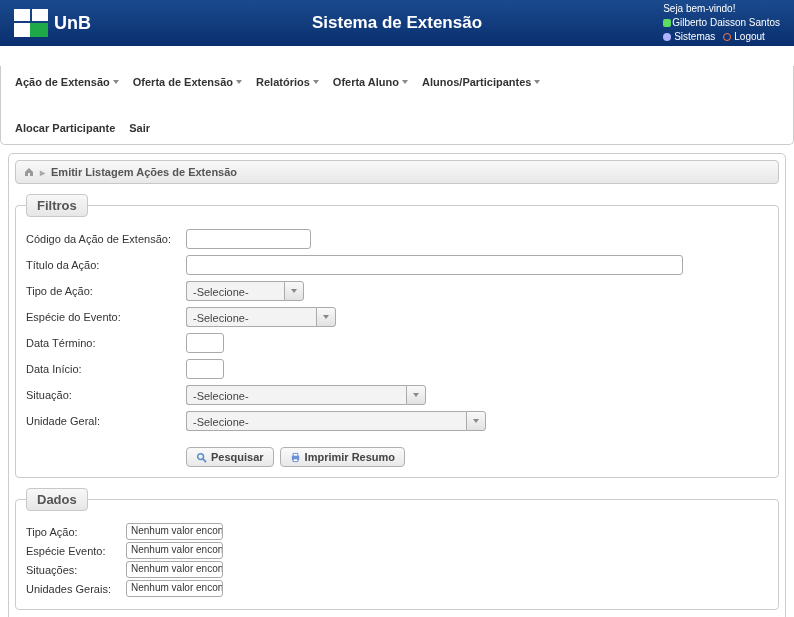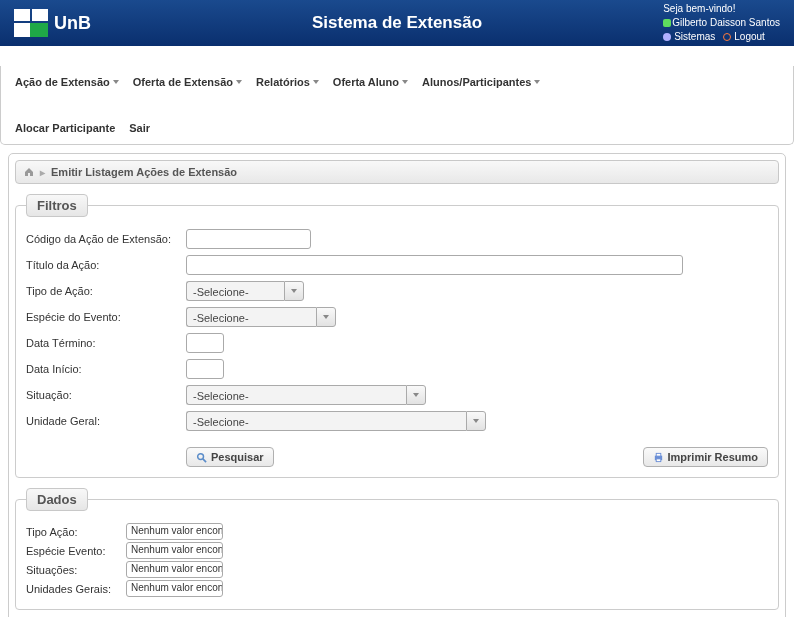--- a/index.html
+++ b/index.html
@@ -177,21 +177,21 @@
       gap: 4px;
       border: 1px solid #b0b0b0;
       border-radius: 4px;
       background: linear-gradient(to bottom, #fafafa, #e8e8e8);
       padding: 3px 9px;
       font-size: 11px;
       color: #444;
       cursor: pointer;
       font-weight: bold;
     }
-    .btn-row { margin-left: 160px; display: flex; gap: 6px; margin-top: 16px; justify-content: space-between; }
+    .btn-row { margin-left: 160px; display: flex; gap: 6px; margin-top: 16px; }
     .btn-icon { width: 11px; height: 11px; display: inline-block; }
 
     .dados-row { display: flex; align-items: center; margin-bottom: 2px; }
     .dados-row label { width: 100px; font-size: 11px; }
     .dados-field { border: 1px solid #aaa; border-radius: 3px; padding: 1px 4px; font-size: 10px; width: 97px; height: 17px; background: #fff; overflow: hidden; white-space: nowrap; }
 
     .table-wrap { margin: 4px 6px 10px 6px; }
     .tbl { width: 100%; border-collapse: collapse; }
     .tbl th {
       background: linear-gradient(to bottom, #f5f5f5, #e4e4e4);

